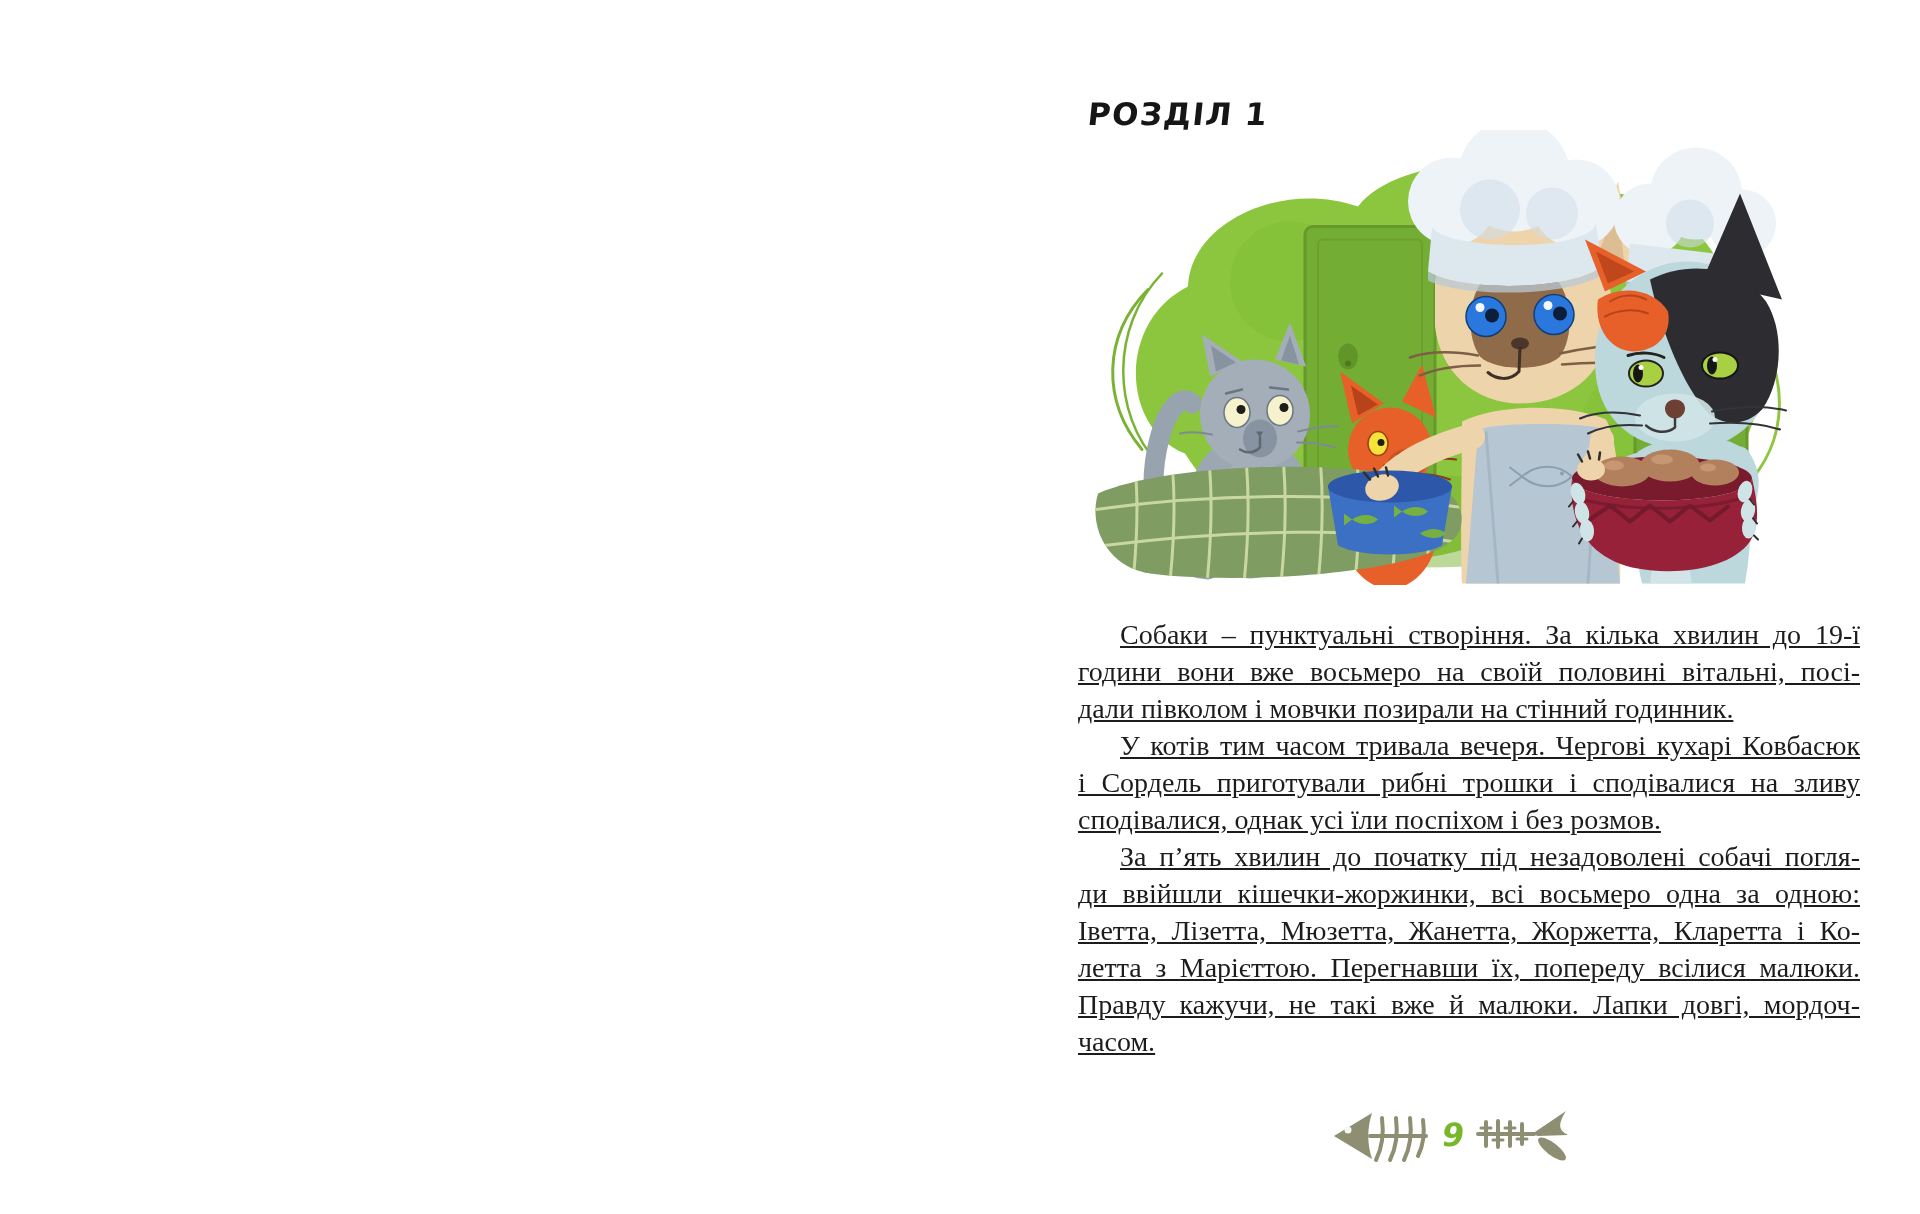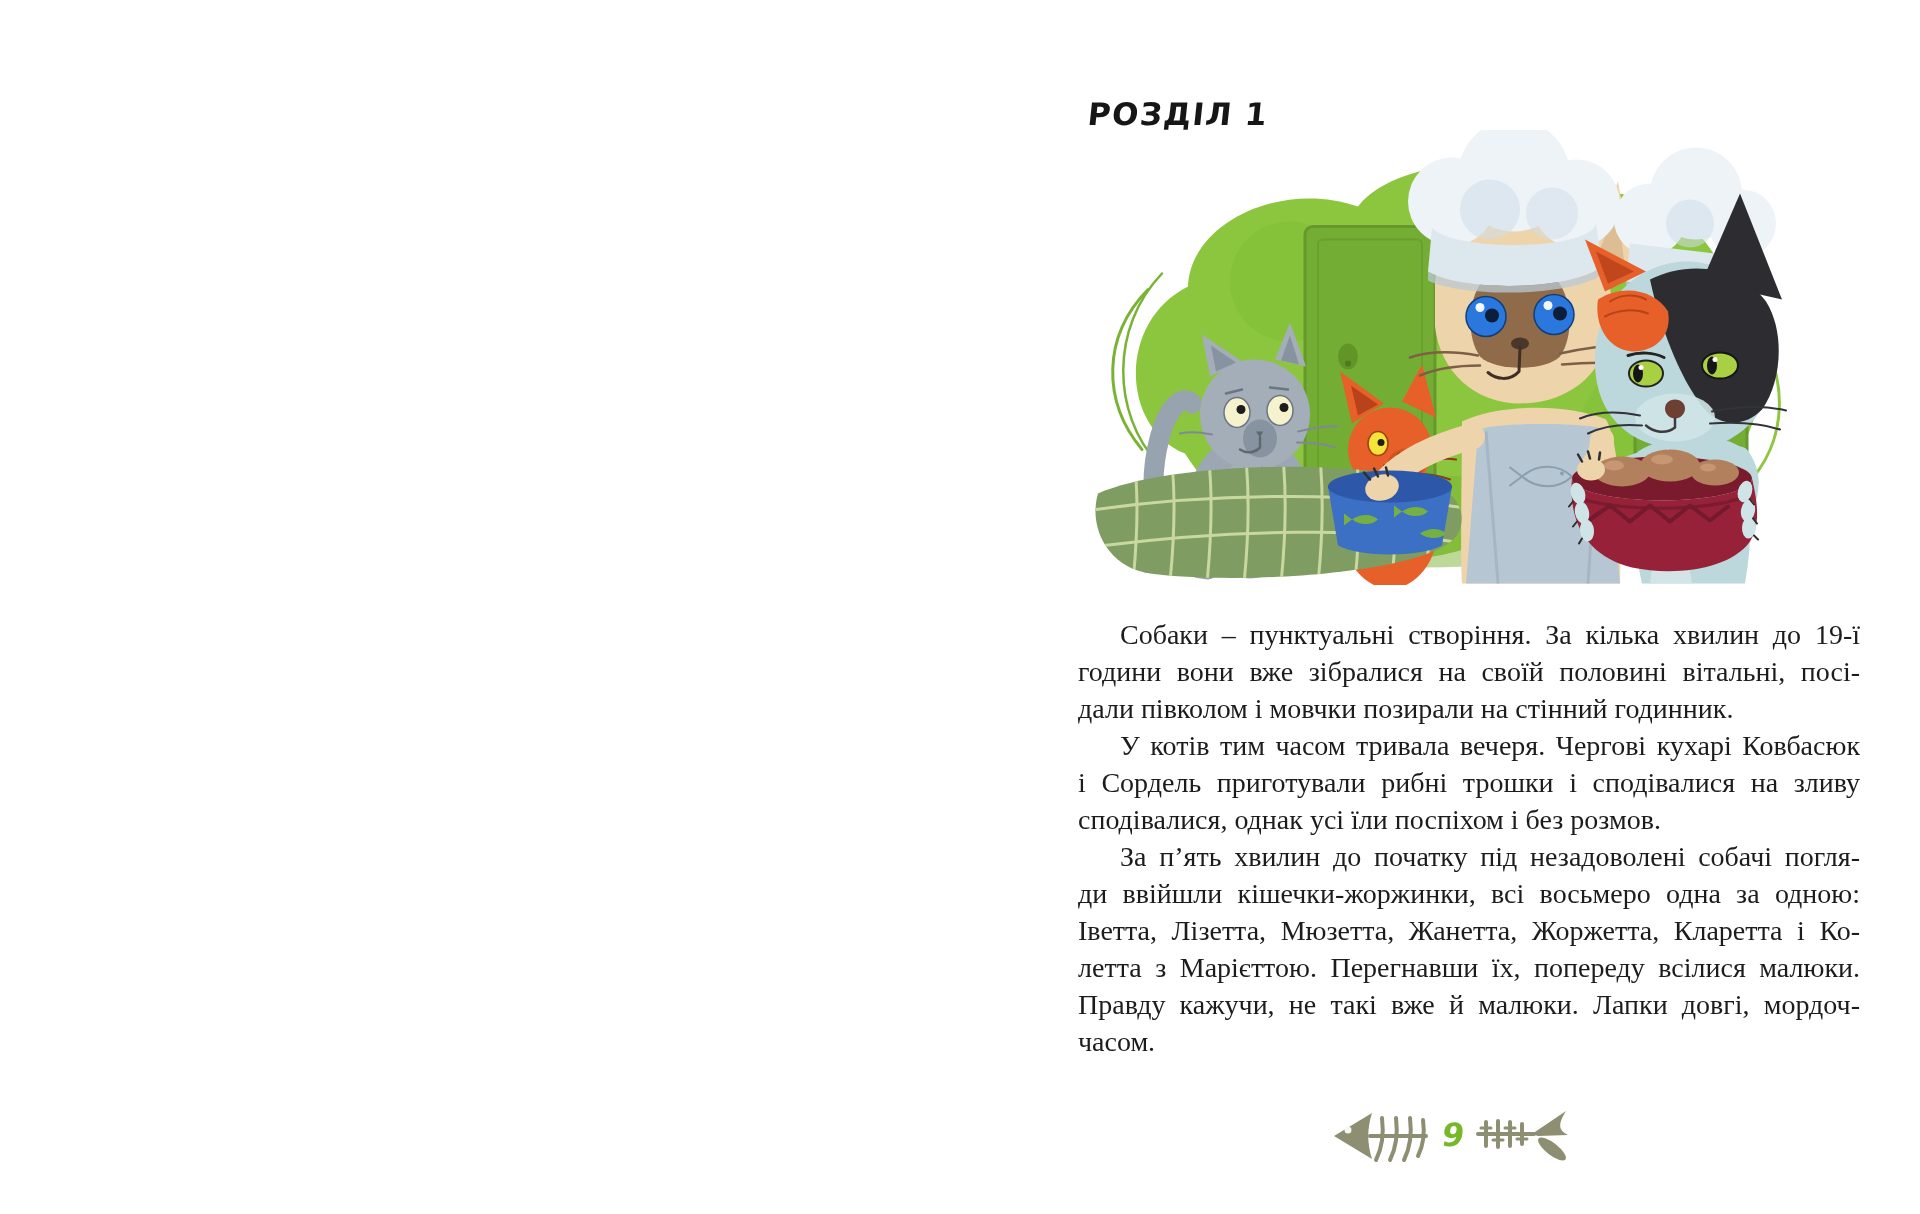--- a/index.html
+++ b/index.html
@@ -8,21 +8,21 @@
   .left-page{position:absolute;left:0;top:0;width:960px;height:1214px;background:#ffffff;}
 
   .chapter-heading{position:absolute;left:1088px;top:96px;
       font-family:"DejaVu Sans", sans-serif;font-weight:800;font-size:31px;
       color:#161616;letter-spacing:1.5px;transform:skewX(-6deg);}
 
   .illustration{position:absolute;left:1090px;top:130px;width:710px;height:455px;}
 
   .page-text{position:absolute;left:1078px;top:616px;width:782px;
       font-size:28px;line-height:37px;color:#1c1c1c;}
-  .line{text-align:justify;text-align-last:justify;height:37px;overflow:hidden;}
+  .line{text-align:justify;text-align-last:justify;height:37px;overflow:hidden;text-decoration:underline;}
   .line.first{text-indent:42px;}
   .line.last{text-align-last:left;}
 
   .page-footer{position:absolute;left:1330px;top:1106px;display:flex;align-items:center;gap:12px;}
   .page-number{font-family:"DejaVu Sans", sans-serif;font-weight:700;font-size:32px;
       color:#76b82a;transform:skewX(-8deg);line-height:1;}
 </style>
 </head>
 <body>
 
@@ -220,21 +220,21 @@
         <ellipse cx="655" cy="360" rx="7" ry="11" transform="rotate(16 655 360)"></ellipse>
         <ellipse cx="658" cy="379" rx="7" ry="11" transform="rotate(10 658 379)"></ellipse>
         <ellipse cx="659" cy="396" rx="7" ry="11" transform="rotate(4 659 396)"></ellipse>
       </g>
       <path d="M483,370 L479,375 M487,390 L483,395 M492,407 L489,412 M660,368 L664,373 M663,387 L667,392 M664,404 L668,408" stroke="#2f2f2f" stroke-width="2" stroke-linecap="round"></path>
     </g>
   </svg>
 
   <div class="page-text">
     <div class="line first">Собаки – пунктуальні створіння. За кілька хвилин до 19-ї</div>
-    <div class="line">години вони вже зібралися на своїй половині вітальні, посі-</div>
+    <div class="line">години вони вже восьмеро на своїй половині вітальні, посі-</div>
     <div class="line last">дали півколом і мовчки позирали на стінний годинник.</div>
     <div class="line first">У котів тим часом тривала вечеря. Чергові кухарі Ковбасюк</div>
     <div class="line">і Сордель приготували рибні трошки і сподівалися на зливу</div>
     <div class="line last">сподівалися, однак усі їли поспіхом і без розмов.</div>
     <div class="line first">За п’ять хвилин до початку під незадоволені собачі погля-</div>
     <div class="line">ди ввійшли кішечки-жоржинки, всі восьмеро одна за одною:</div>
     <div class="line">Іветта, Лізетта, Мюзетта, Жанетта, Жоржетта, Кларетта і Ко-</div>
     <div class="line">летта з Марієттою. Перегнавши їх, попереду всілися малюки.</div>
     <div class="line">Правду кажучи, не такі вже й малюки. Лапки довгі, мордоч-</div>
     <div class="line last">часом.</div>

